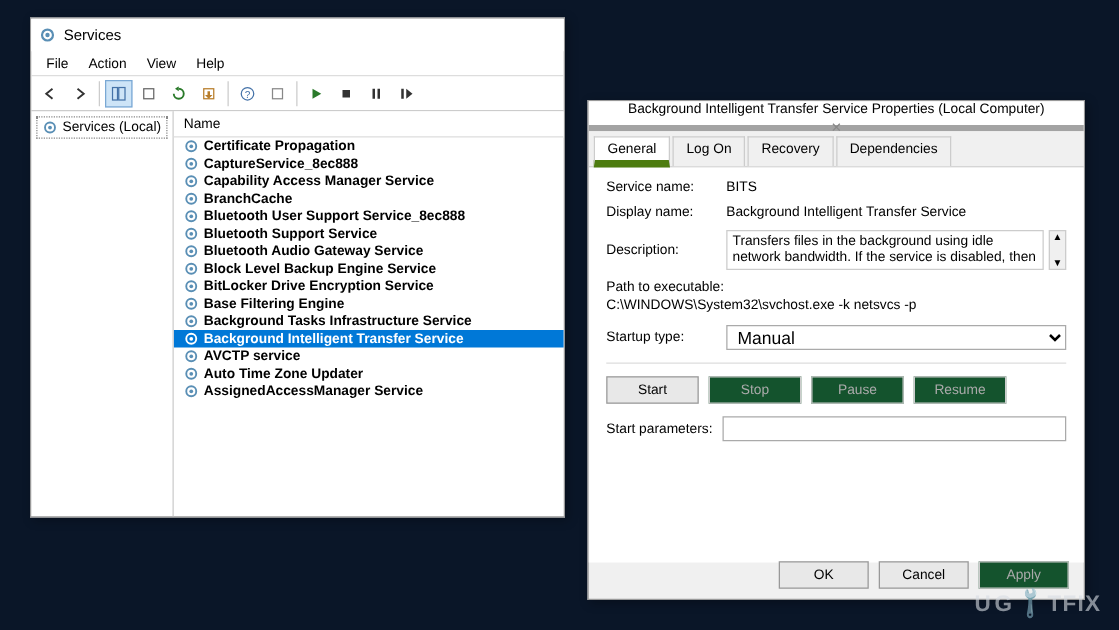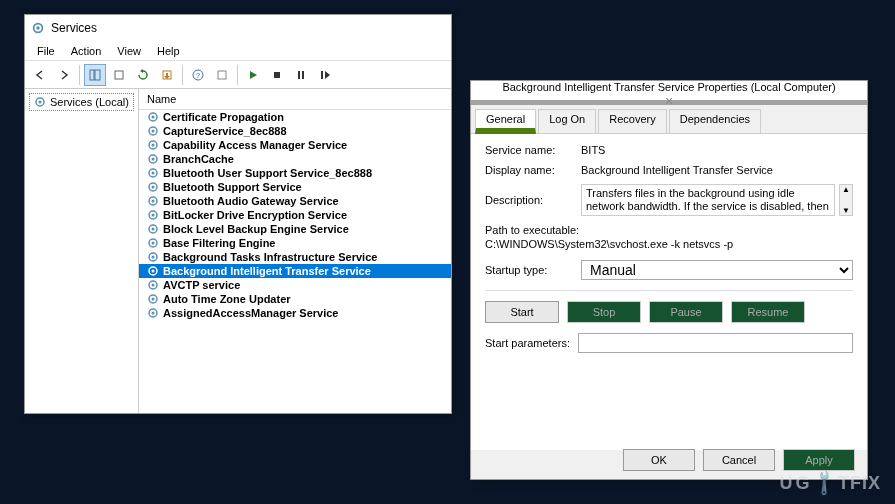--- a/index.html
+++ b/index.html
@@ -225,30 +225,30 @@
             </span>
             <span>Bluetooth Audio Gateway Service</span>
           </div>
           <div class="svc-row">
             <span class="gear-mini">
               <svg width="12" height="12">
                 <circle cx="6" cy="6" r="4" fill="none" stroke="#5a8fb5" stroke-width="1.5"></circle>
                 <circle cx="6" cy="6" r="1.5" fill="#5a8fb5"></circle>
               </svg>
             </span>
+            <span>Block Level Backup Engine Service</span>
+          </div>
+          <div class="svc-row">
+            <span class="gear-mini">
+              <svg width="12" height="12">
+                <circle cx="6" cy="6" r="4" fill="none" stroke="#5a8fb5" stroke-width="1.5"></circle>
+                <circle cx="6" cy="6" r="1.5" fill="#5a8fb5"></circle>
+              </svg>
+            </span>
             <span>BitLocker Drive Encryption Service</span>
-          </div>
-          <div class="svc-row">
-            <span class="gear-mini">
-              <svg width="12" height="12">
-                <circle cx="6" cy="6" r="4" fill="none" stroke="#5a8fb5" stroke-width="1.5"></circle>
-                <circle cx="6" cy="6" r="1.5" fill="#5a8fb5"></circle>
-              </svg>
-            </span>
-            <span>Block Level Backup Engine Service</span>
           </div>
           <div class="svc-row">
             <span class="gear-mini">
               <svg width="12" height="12">
                 <circle cx="6" cy="6" r="4" fill="none" stroke="#5a8fb5" stroke-width="1.5"></circle>
                 <circle cx="6" cy="6" r="1.5" fill="#5a8fb5"></circle>
               </svg>
             </span>
             <span>Base Filtering Engine</span>
           </div>

